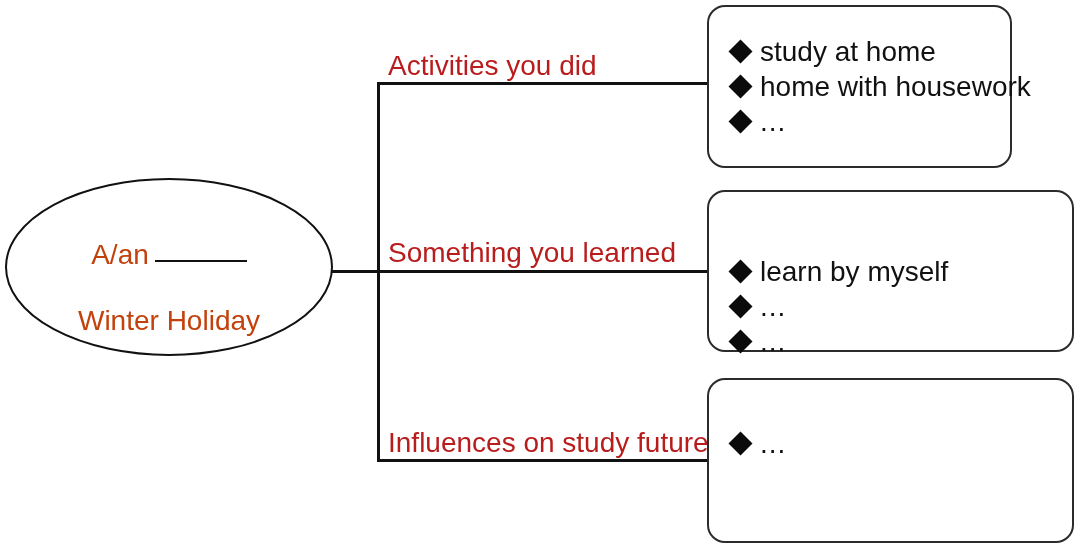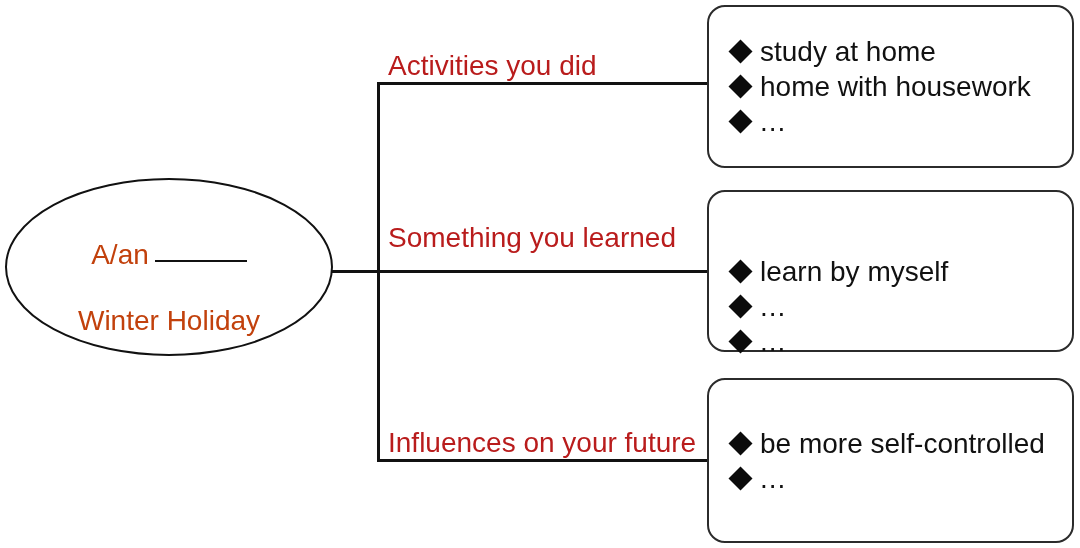--- a/index.html
+++ b/index.html
@@ -50,32 +50,32 @@
 
   
   .branch-label {
     position: absolute;
     font-size: 28px;
     line-height: 32px;
     color: #b91c1c;
     white-space: nowrap;
   }
   #branch-label-1 { left: 388px; top: 50px; }
-  #branch-label-2 { left: 388px; top: 222px; }
+  #branch-label-2 { left: 388px; top: 237px; }
   #branch-label-3 { left: 388px; top: 427px; }
 
   
   .detail-box {
     position: absolute;
     box-sizing: border-box;
     border: 2px solid #2b2b2b;
     border-radius: 18px;
     background: #ffffff;
   }
-  #detail-box-1 { left: 707px; top: 5px;   width: 367px; height: 163px; }
+  #detail-box-1 { left: 707px; top: 5px;   width: 305px; height: 163px; }
   #detail-box-2 { left: 707px; top: 190px; width: 367px; height: 162px; }
   #detail-box-3 { left: 707px; top: 378px; width: 367px; height: 165px; }
 
   .bullet-list {
     position: absolute;
     left: 23px;
     top: 0;
     margin: 0;
     padding: 0;
     list-style: none;
@@ -129,21 +129,21 @@
 
   <div class="topic-text">
     <span class="topic-line1">
       <span>A/an</span><span class="blank-underline"></span>
     </span>
     <span class="topic-line2">Winter Holiday</span>
   </div>
 
   <div class="branch-label" id="branch-label-1">Activities you did</div>
   <div class="branch-label" id="branch-label-2">Something you learned</div>
-  <div class="branch-label" id="branch-label-3">Influences on your future</div>
+  <div class="branch-label" id="branch-label-3">Influences on study future</div>
 
   <div class="detail-box" id="detail-box-1">
     <ul class="bullet-list">
       <li class="bullet-item">
         <span class="bullet-diamond"></span>
         <span class="bullet-text">study at home</span>
       </li>
       <li class="bullet-item">
         <span class="bullet-diamond"></span>
         <span class="bullet-text">home with housework</span>
@@ -169,22 +169,18 @@
         <span class="bullet-diamond"></span>
         <span class="bullet-text ellipsis">...</span>
       </li>
     </ul>
   </div>
 
   <div class="detail-box" id="detail-box-3">
     <ul class="bullet-list">
       <li class="bullet-item">
         <span class="bullet-diamond"></span>
-        <span class="bullet-text">be more self-controlled</span>
-      </li>
-      <li class="bullet-item">
-        <span class="bullet-diamond"></span>
         <span class="bullet-text ellipsis">...</span>
       </li>
     </ul>
   </div>
 
 </div>
 
 </body></html>

